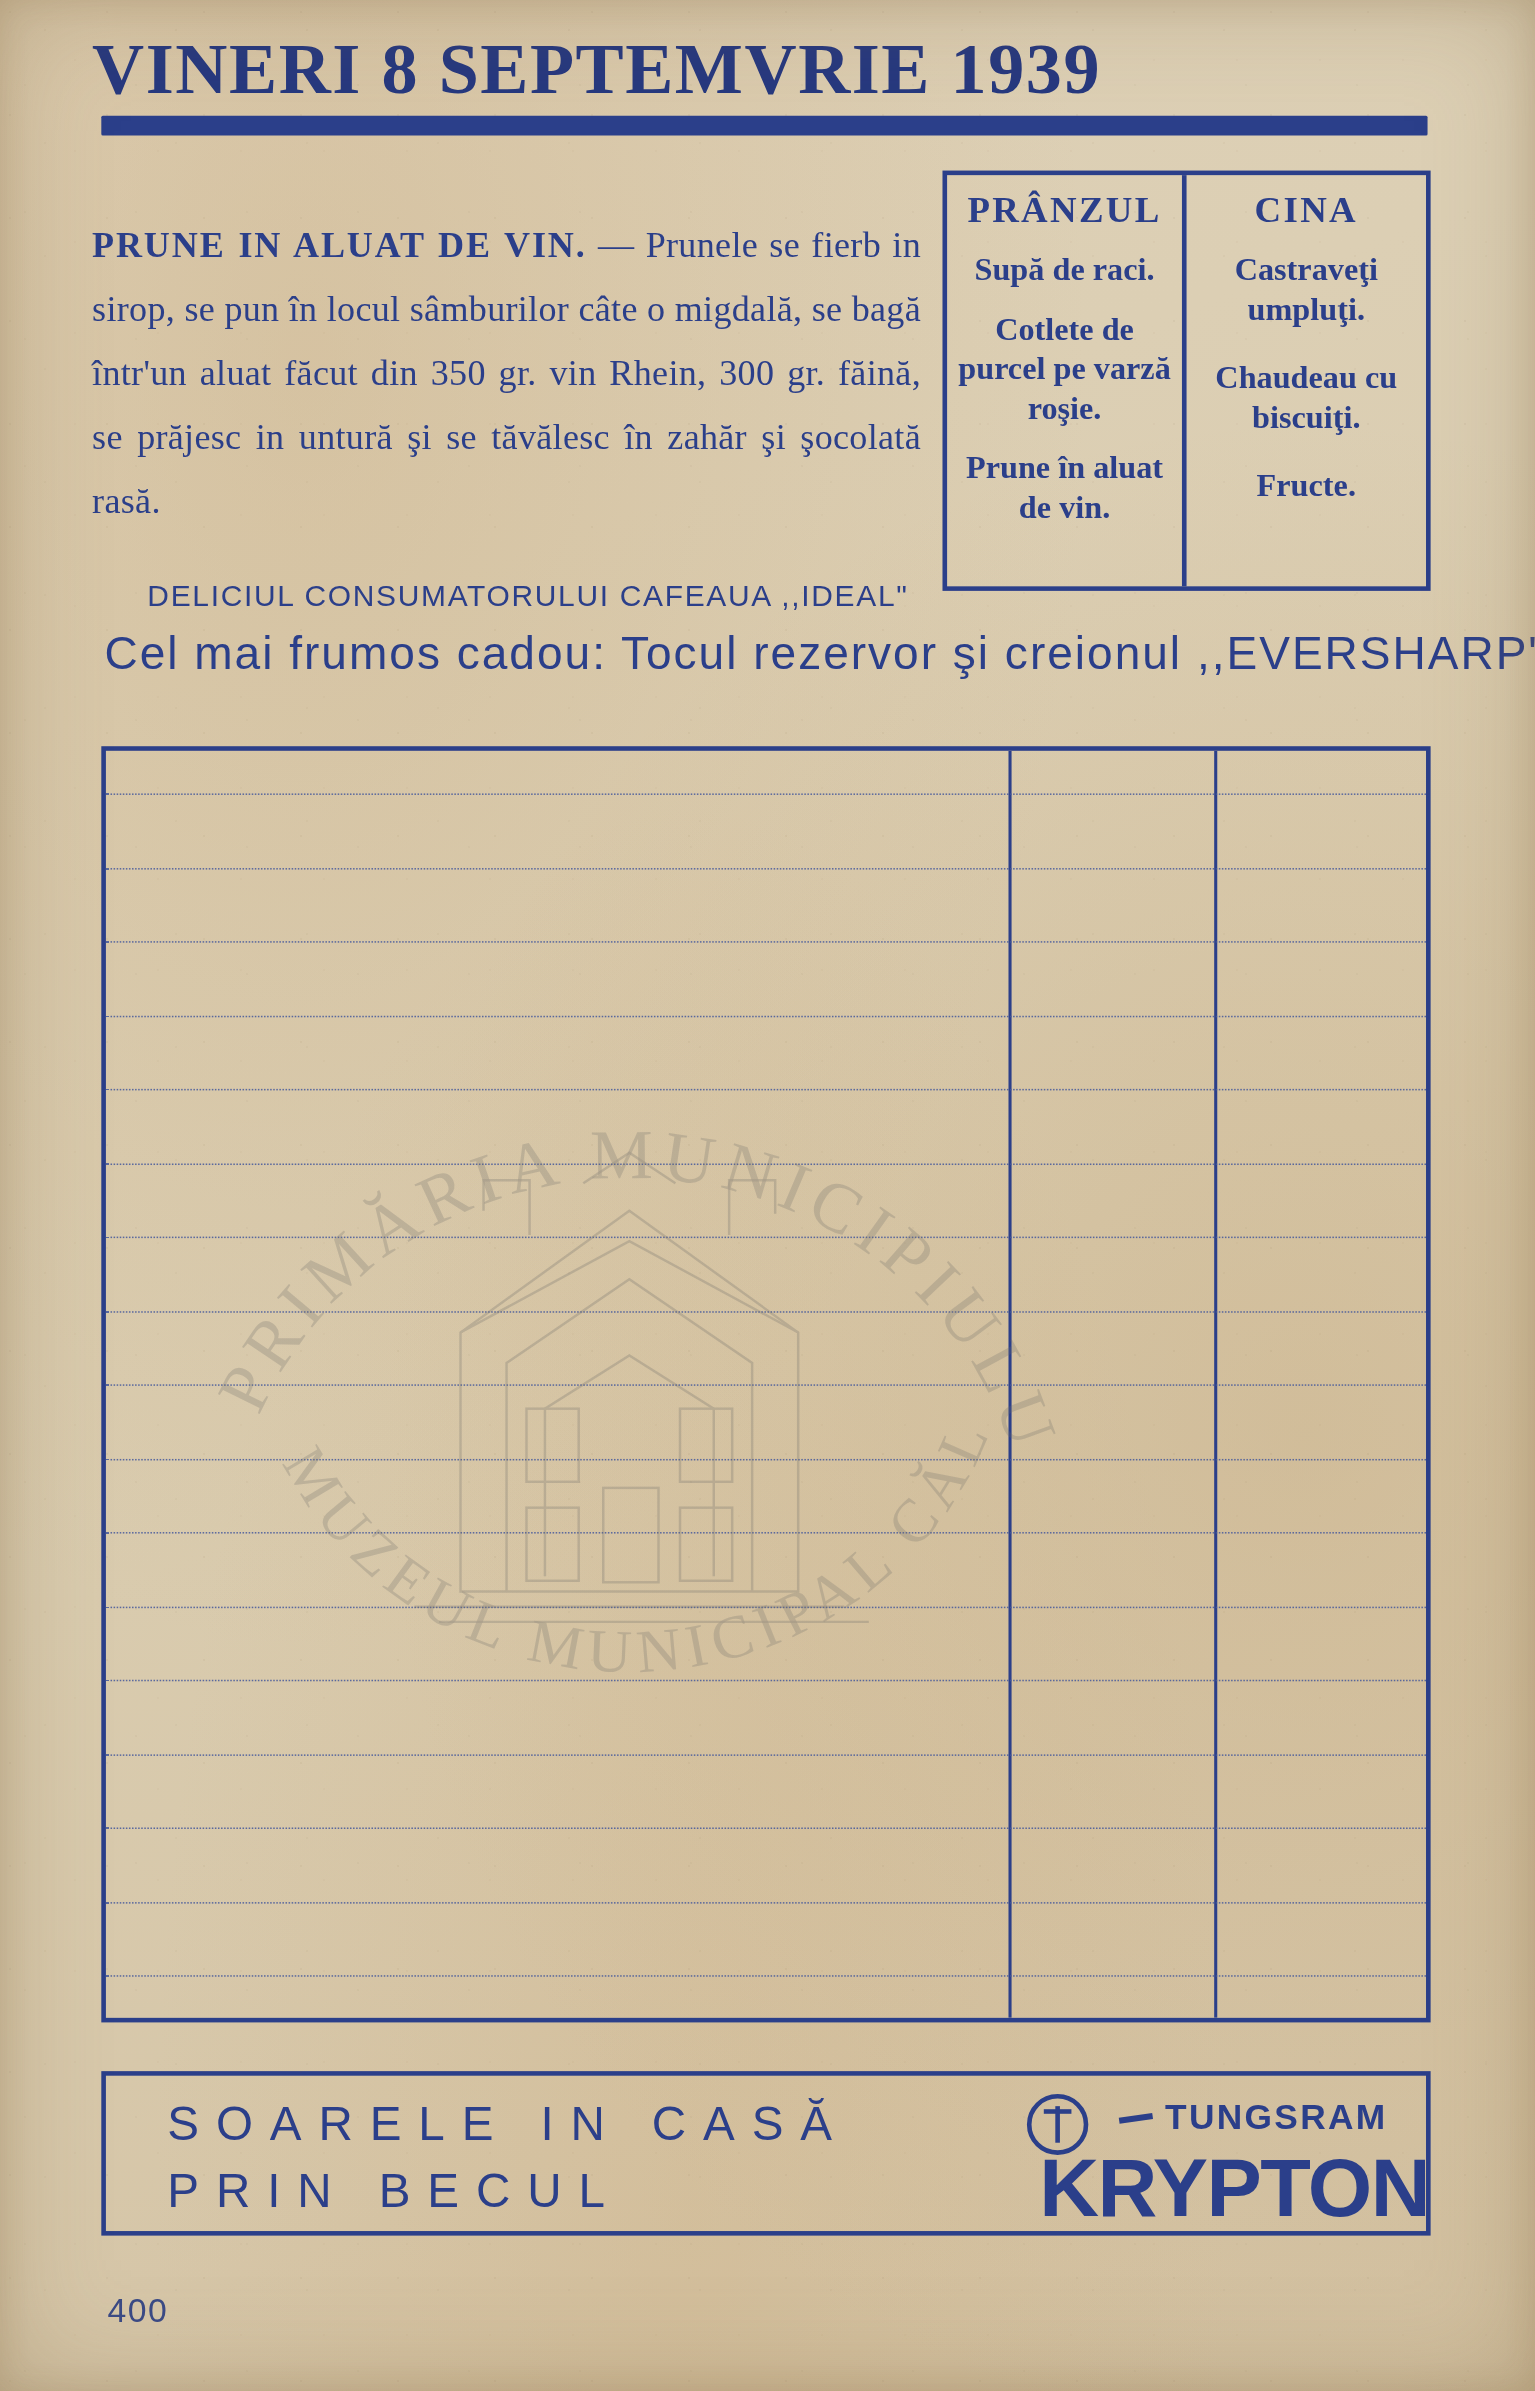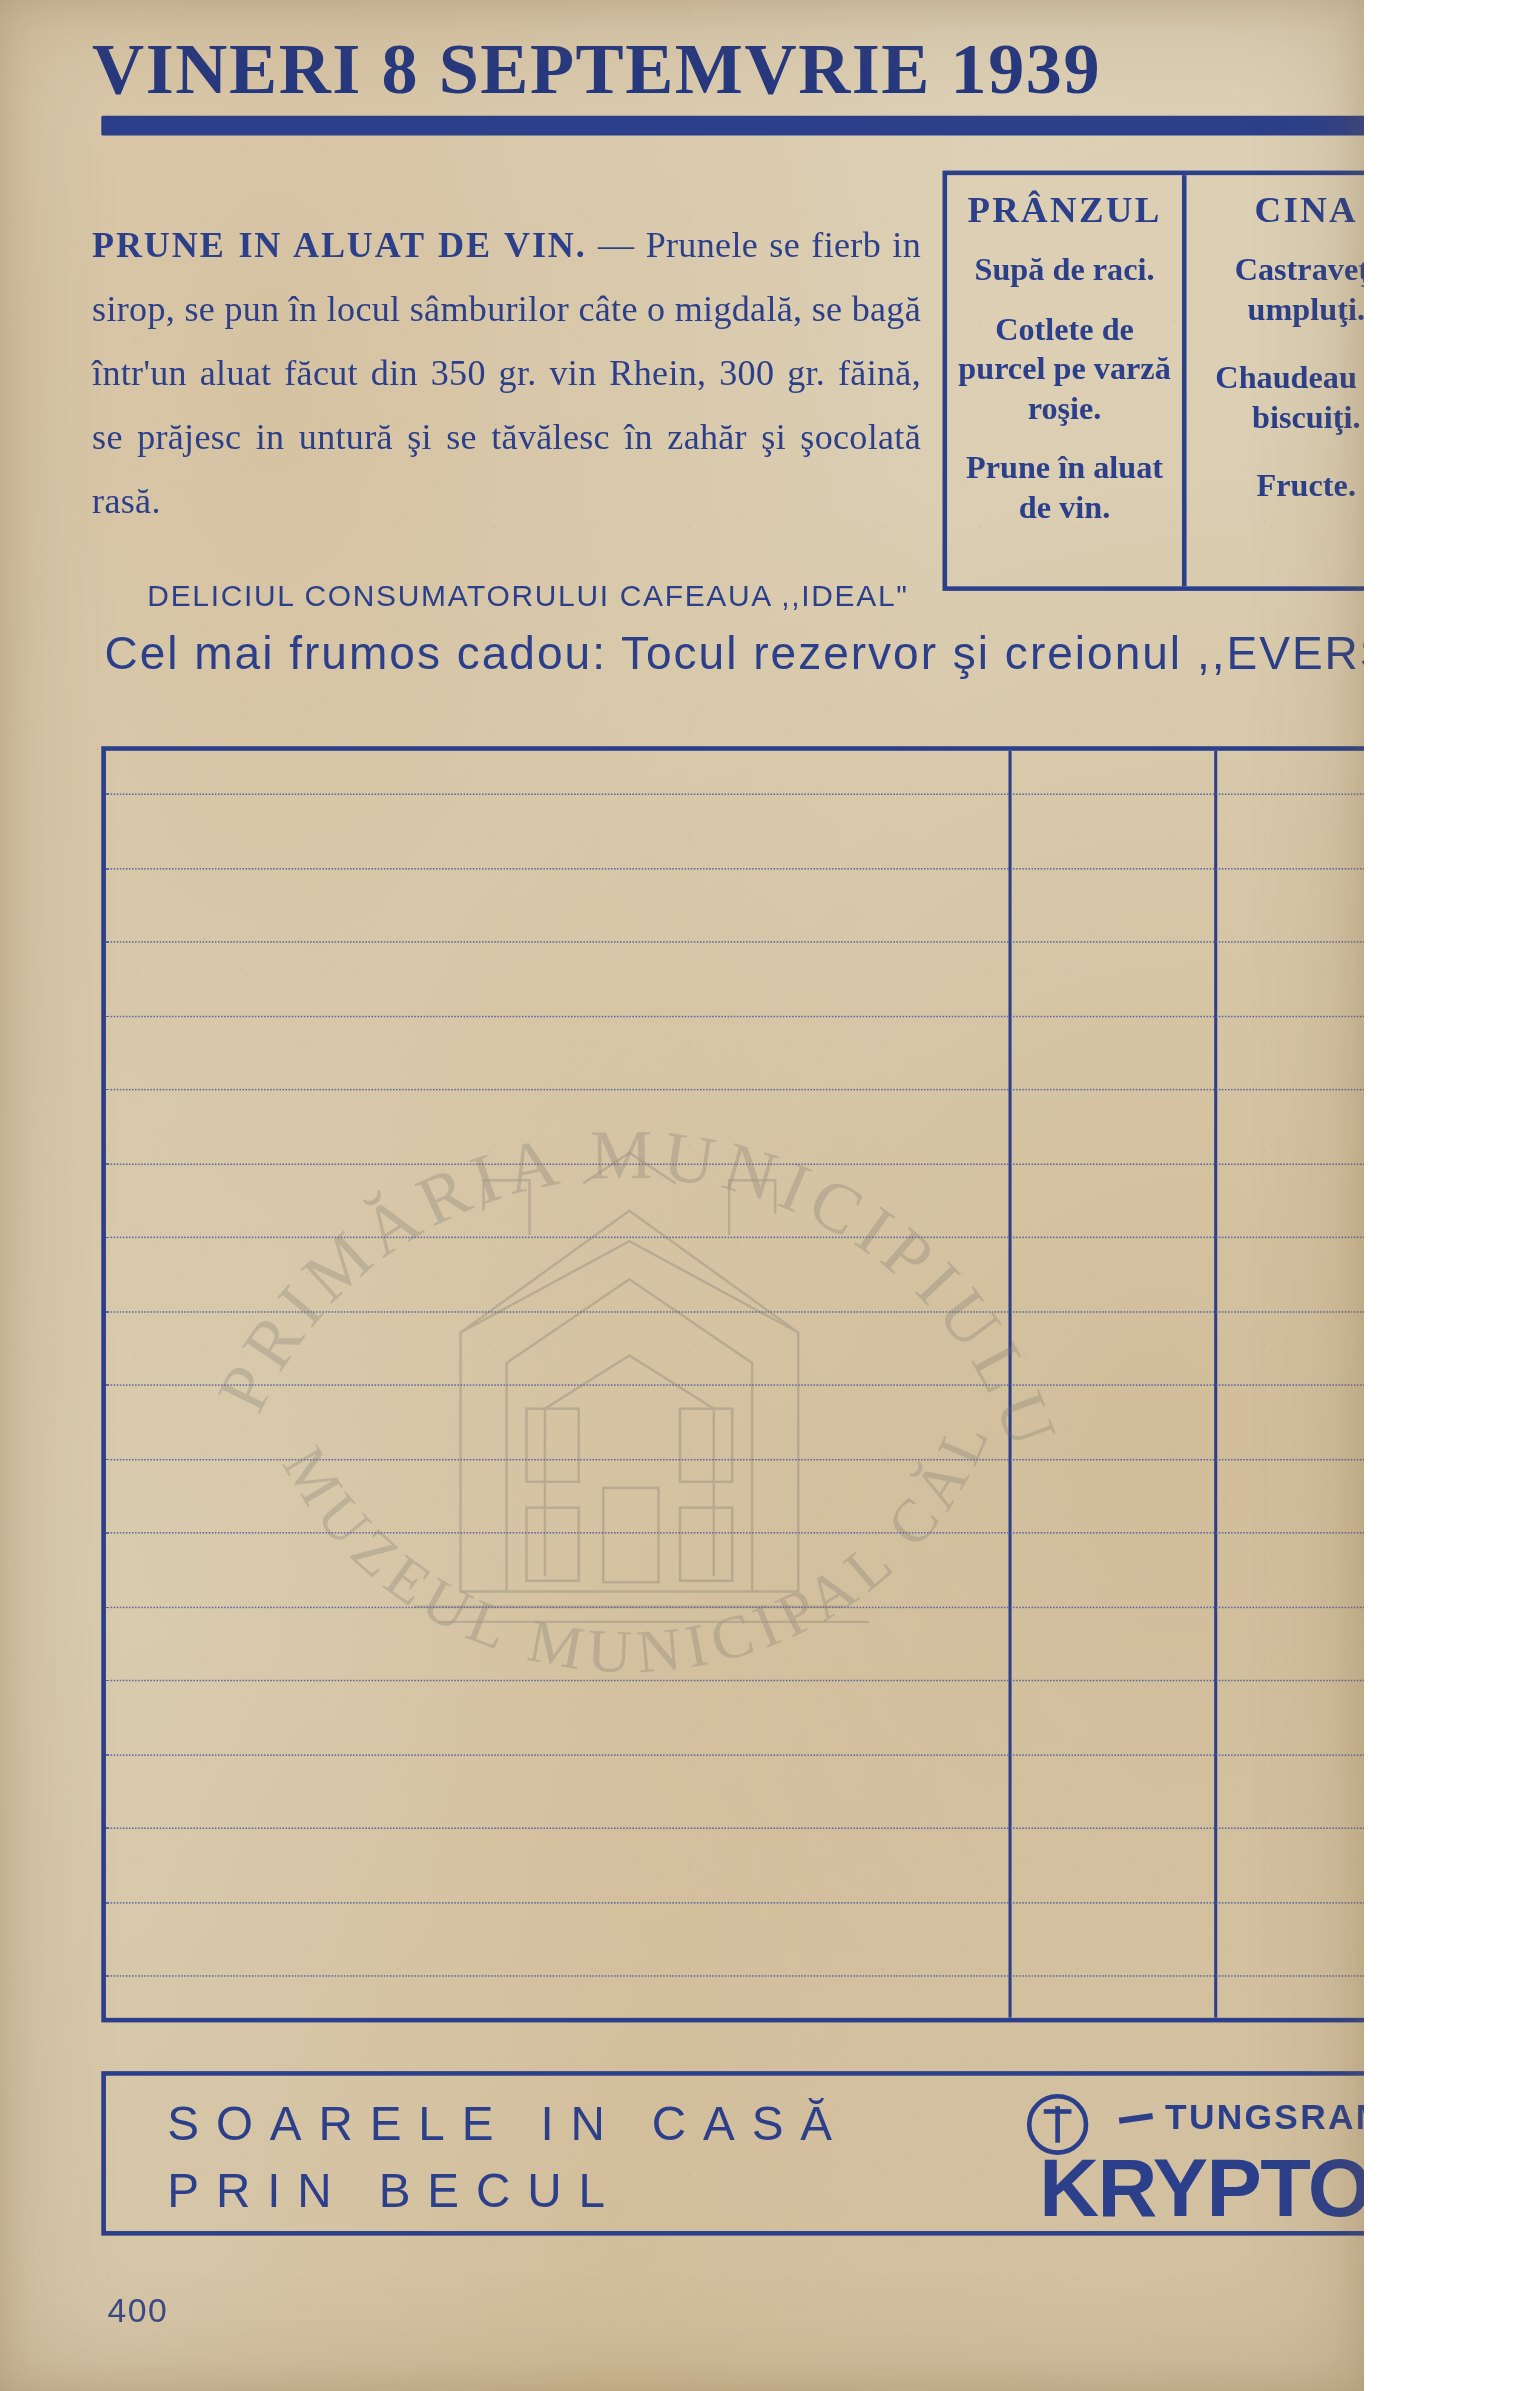--- a/index.html
+++ b/index.html
@@ -5,21 +5,21 @@
   html, body {
     margin: 0;
     padding: 0;
     background: #ffffff;
   }
   body {
     font-family: "Liberation Serif", serif;
   }
   #page {
     position: relative;
-    width: 1364px;
+    width: 1535px;
     height: 2391px;
     overflow: hidden;
     background:
       radial-gradient(ellipse at 20% 15%, rgba(200,170,125,0.35) 0%, rgba(200,170,125,0) 45%),
       radial-gradient(ellipse at 85% 60%, rgba(196,166,120,0.35) 0%, rgba(196,166,120,0) 50%),
       radial-gradient(ellipse at 45% 92%, rgba(205,175,130,0.30) 0%, rgba(205,175,130,0) 45%),
       linear-gradient(160deg, #ded0b6 0%, #dccfb4 25%, #d9cbae 55%, #d6c6a8 80%, #d2c0a0 100%);
   }
   
   #grain {

